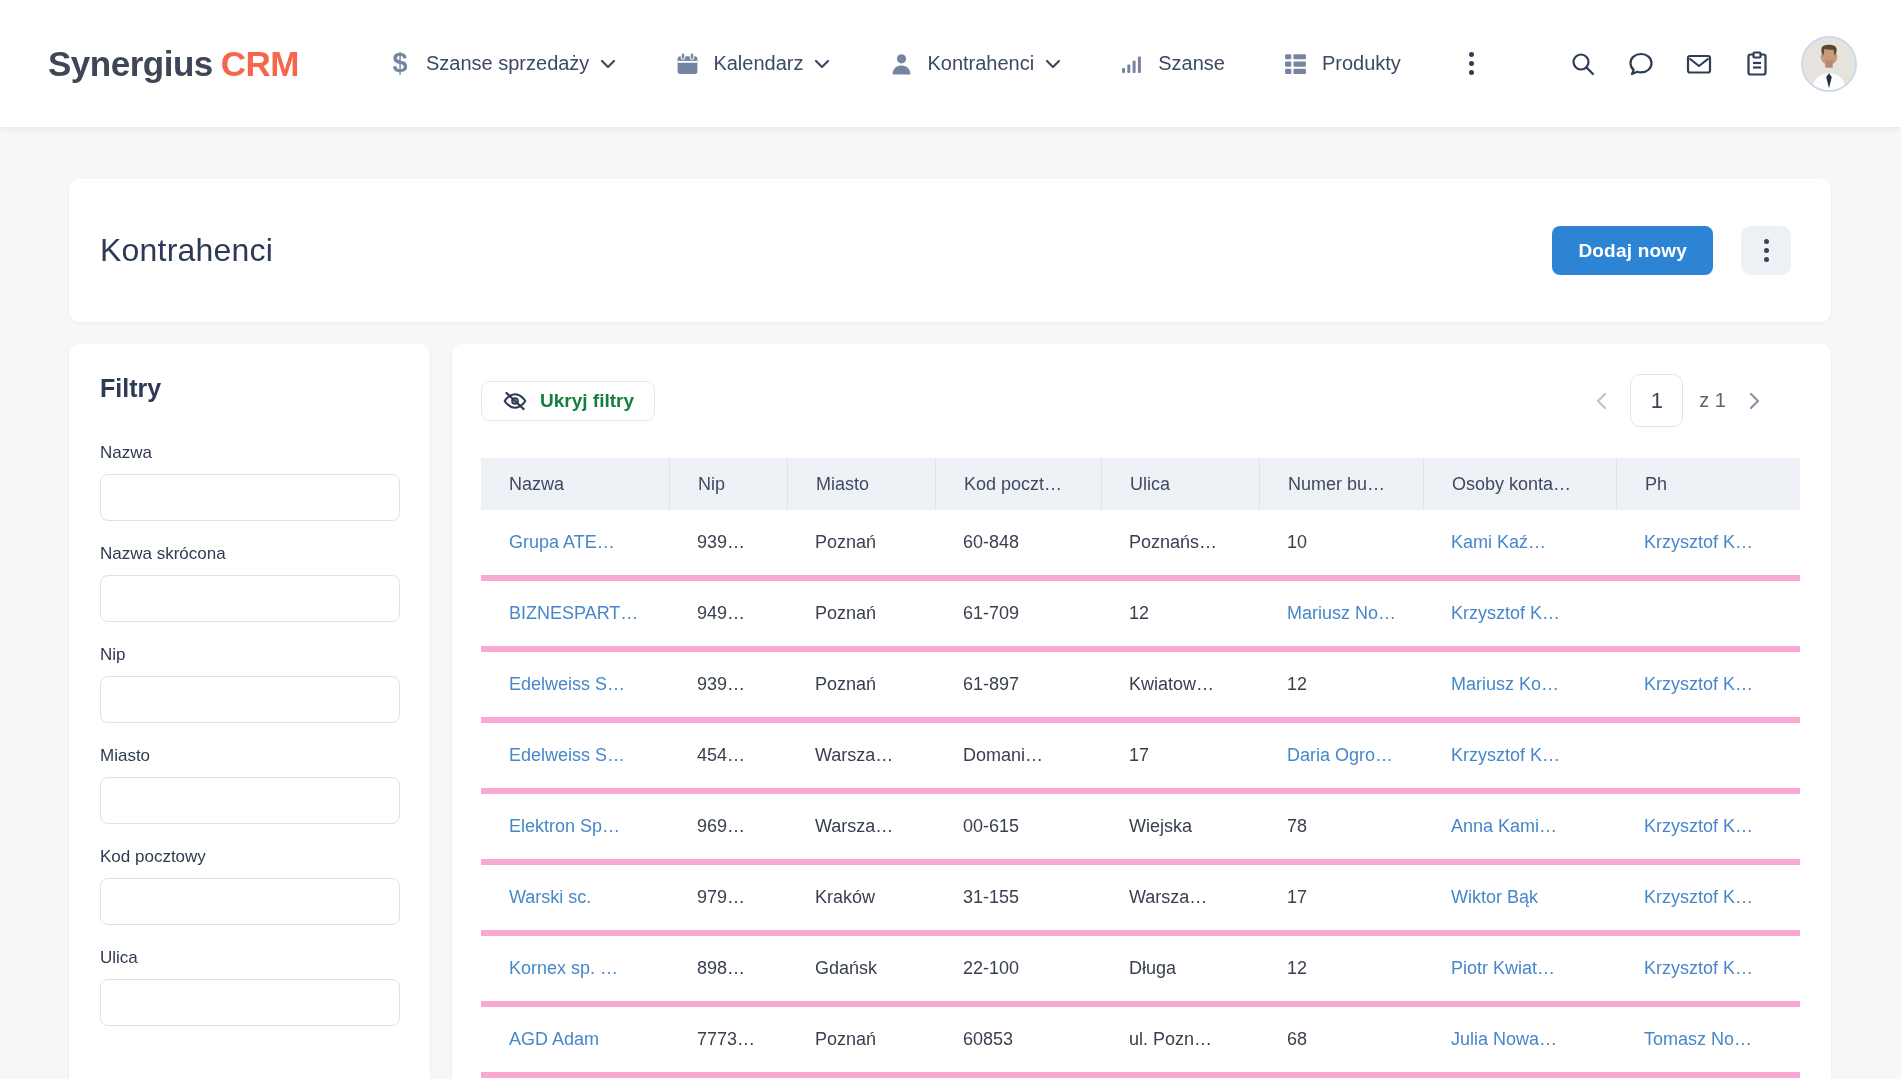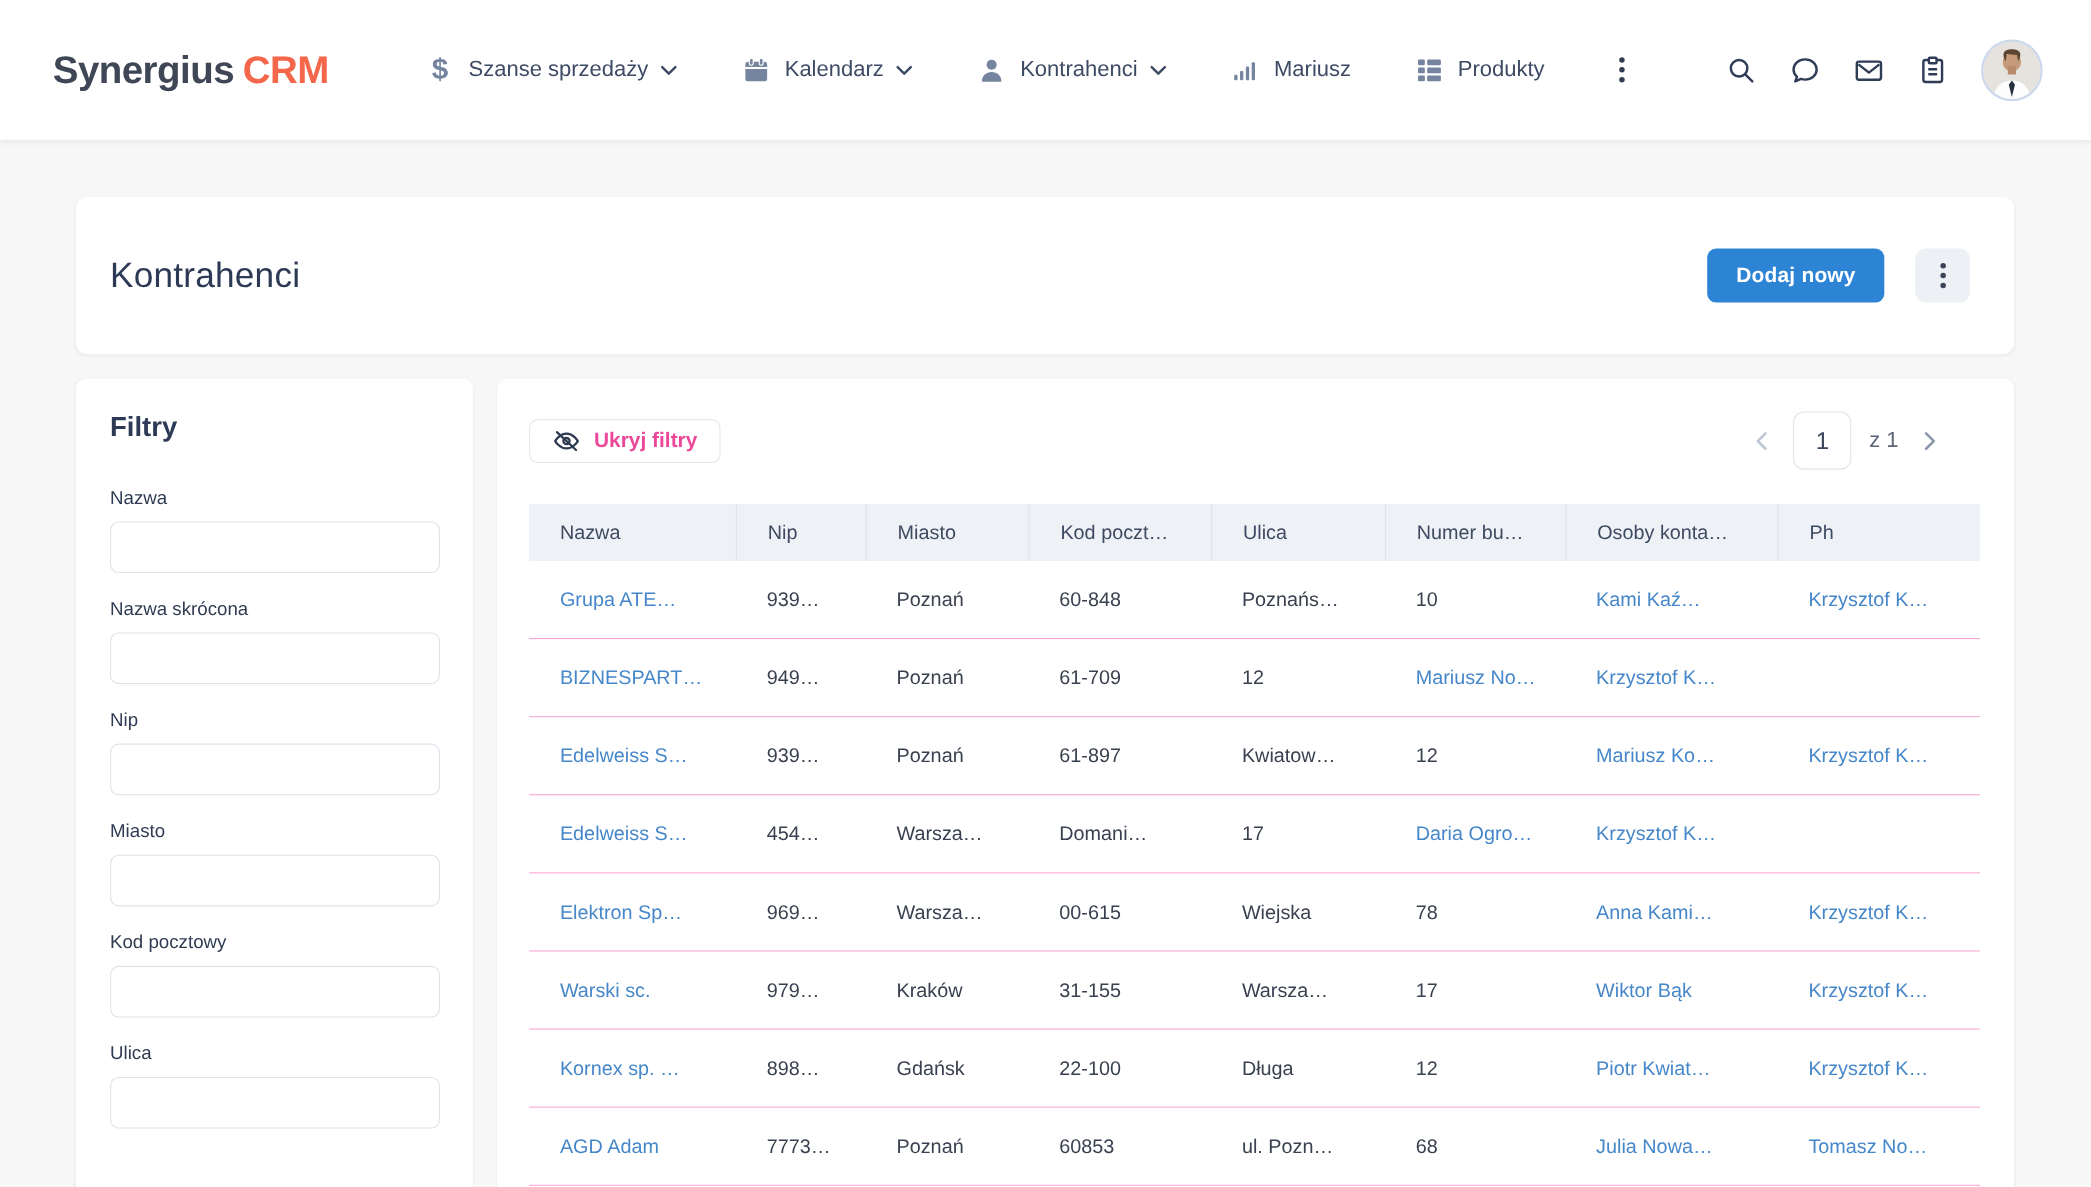--- a/index.html
+++ b/index.html
@@ -46,34 +46,34 @@
   .filter-group { margin-bottom:23px; }
   .filter-group label { display:block; font-size:17px; font-weight:500; color:#2f3b52; margin-bottom:11px; }
   .filter-group input { width:300px; height:47px; border:1px solid #dde3ea; border-radius:8px;
     font-size:17px; color:#2f3b52; padding:0 14px; outline:none; background:#fff; }
 
   
   .table-card { width:1379px; padding:30px 31px 10px 29px; }
   .table-toolbar { display:flex; align-items:center; margin-bottom:31px; }
   .btn-hide-filters { display:flex; align-items:center; gap:12px; background:#fff;
     border:1px solid #e4e8ed; border-radius:8px; height:40px; padding:0 20px; cursor:pointer; }
-  .btn-hide-filters span { font-size:19px; font-weight:600; color:#ec4899;
+  .btn-hide-filters span { font-size:19px; font-weight:600; color:#15803d;
     font-family:"Liberation Sans",sans-serif; }
   .pagination { margin-left:auto; display:flex; align-items:center; gap:16px; margin-right:32px; }
   .pg-arrow { width:26px; height:26px; display:flex; align-items:center; justify-content:center; cursor:pointer; }
   .pg-box { width:53px; height:53px; border:1px solid #dfe5ec; border-radius:10px;
     display:flex; align-items:center; justify-content:center; font-size:22px; color:#39455c; cursor:text; }
   .pg-of { font-size:20px; color:#5a6578; }
 
   .tgrid { display:grid; grid-template-columns:188px 118px 148px 166px 158px 164px 193px 184px; }
   .thead { background:#eef2f7; height:52px; }
   .th { display:flex; align-items:center; padding-left:28px; font-size:18px; font-weight:500;
     color:#3e4a61; white-space:nowrap; overflow:hidden; }
   .th + .th { border-left:1px solid #dde3eb; }
-  .trow { height:71px; border-bottom:1px solid #f9a8d4; }
+  .trow { height:71px; border-bottom:6px solid #f9a8d4; }
   .td { display:flex; align-items:center; padding-left:28px; font-size:18px; color:#39404f;
     white-space:nowrap; overflow:hidden; }
   .td.link { color:#4687ca; font-weight:500; cursor:pointer; }
 
   
   .hscroll { margin-top:5px; height:17px; background:#f0f0f0; position:relative; display:flex;
     align-items:center; }
   .hs-left, .hs-right { width:16px; height:17px; display:flex; align-items:center; justify-content:center;
     cursor:pointer; flex:0 0 auto; }
   .tri-l { width:0; height:0; border-top:5px solid transparent; border-bottom:5px solid transparent;
@@ -126,21 +126,21 @@
     </div>
     <div class="nav-item">
       <span class="micon">
         <svg width="24" height="24" viewBox="0 0 24 24" fill="#7585a0">
             <rect x="2" y="16" width="3" height="5" rx="1"></rect>
             <rect x="7.3" y="12.5" width="3" height="8.5" rx="1"></rect>
             <rect x="12.6" y="8.5" width="3" height="12.5" rx="1"></rect>
             <rect x="17.9" y="4.5" width="3" height="16.5" rx="1"></rect>
           </svg>
       </span>
-      <span class="lbl">Mariusz</span>
+      <span class="lbl">Szanse</span>
     </div>
     <div class="nav-item">
       <span class="micon">
         <svg width="25" height="25" viewBox="0 0 24 24" fill="#7585a0">
             <rect x="2" y="3" width="6" height="5" rx="1"></rect>
             <rect x="10" y="3" width="12" height="5" rx="1"></rect>
             <rect x="2" y="10" width="6" height="5" rx="1"></rect>
             <rect x="10" y="10" width="12" height="5" rx="1"></rect>
             <rect x="2" y="17" width="6" height="5" rx="1"></rect>
             <rect x="10" y="17" width="12" height="5" rx="1"></rect>

